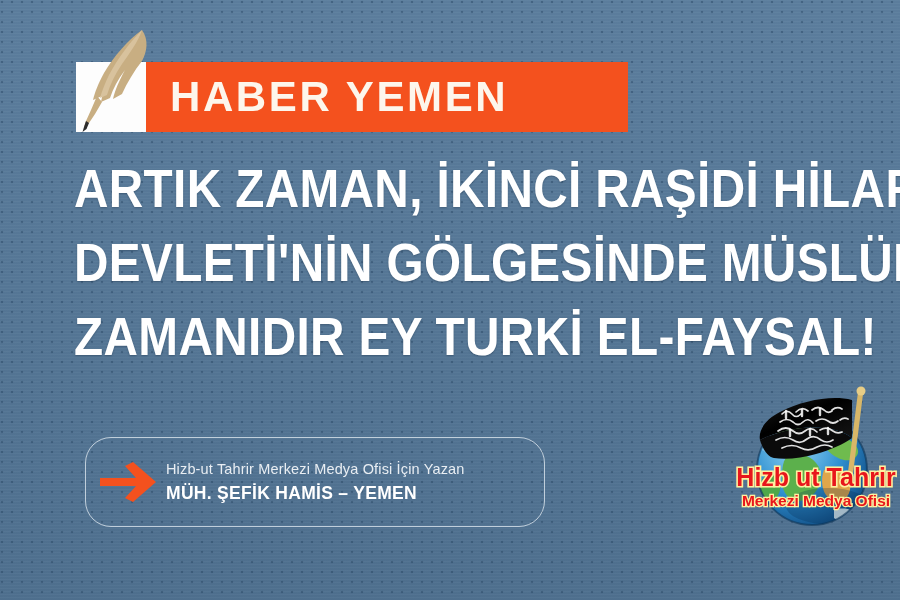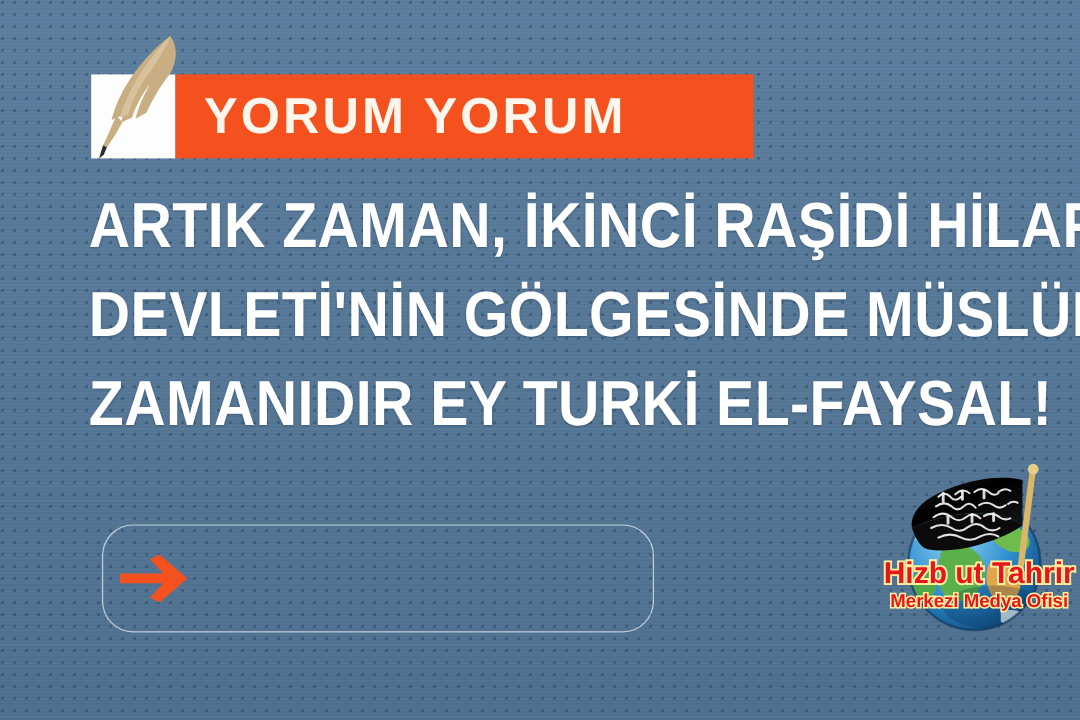--- a/index.html
+++ b/index.html
@@ -177,35 +177,39 @@
   <div class="masthead">
     <div class="quill-box">
       <svg class="quill-svg" viewBox="0 0 86 112">
         <path d="M68 4 C54 14, 40 30, 30 47 C24 58, 21 66, 19 74 L28 70 C30 62, 34 53, 40 44 C33 56, 29 66, 27 76 L36 72 C39 63, 44 53, 51 44 C45 55, 41 64, 39 73 L48 68 C53 57, 60 45, 68 35 C73 26, 75 14, 68 4 Z" fill="#c8ae82"></path>
         <path d="M68 4 C56 16, 44 32, 35 49 C31 57, 28 65, 26 72 L33 69 C36 59, 41 48, 48 38 C55 28, 64 16, 68 4 Z" fill="#d8c29d"></path>
         <path d="M23 70 L17 84 L12 95 L10 101 L15 97 L21 88 L28 76 Z" fill="#c8ae82"></path>
         <path d="M12 95 L10 101 L8.5 106 L12.5 103 L15 97 Z" fill="#2c2c2c"></path>
       </svg>
     </div>
     <div class="masthead-bar">
-      <span class="masthead-title">YORUM YORUM</span>
+      <span class="masthead-title">HABER YEMEN</span>
     </div>
   </div>
 
   <div class="headline">
     <div class="headline-line">ARTIK ZAMAN, İKİNCİ RAŞİDİ HİLAFET</div>
     <div class="headline-line">DEVLETİ'NİN GÖLGESİNDE MÜSLÜMANLARIN</div>
     <div class="headline-line">ZAMANIDIR EY TURKİ EL-FAYSAL!</div>
   </div>
 
   <div class="attrib-box">
     <div class="attrib-inner">
       <svg class="arrow-icon" viewBox="0 0 56 40">
         <path d="M0 16 H36 L25 4 L33 0 L56 20 L33 40 L25 36 L36 24 H0 Z" fill="#f4511e"></path>
       </svg>
+      <div class="attrib-text">
+        <span class="attrib-small">Hizb-ut Tahrir Merkezi Medya Ofisi İçin Yazan</span>
+        <span class="attrib-author">MÜH. ŞEFİK HAMİS – YEMEN</span>
+      </div>
     </div>
   </div>
 
   <div class="logo">
     <svg viewBox="0 0 185 160" width="185" height="160">
       <defs>
         <radialGradient id="globeG" cx="35%" cy="30%" r="78%">
           <stop offset="0%" stop-color="#8fd4f2"></stop>
           <stop offset="55%" stop-color="#2f8fd0"></stop>
           <stop offset="100%" stop-color="#0f4a80"></stop>

